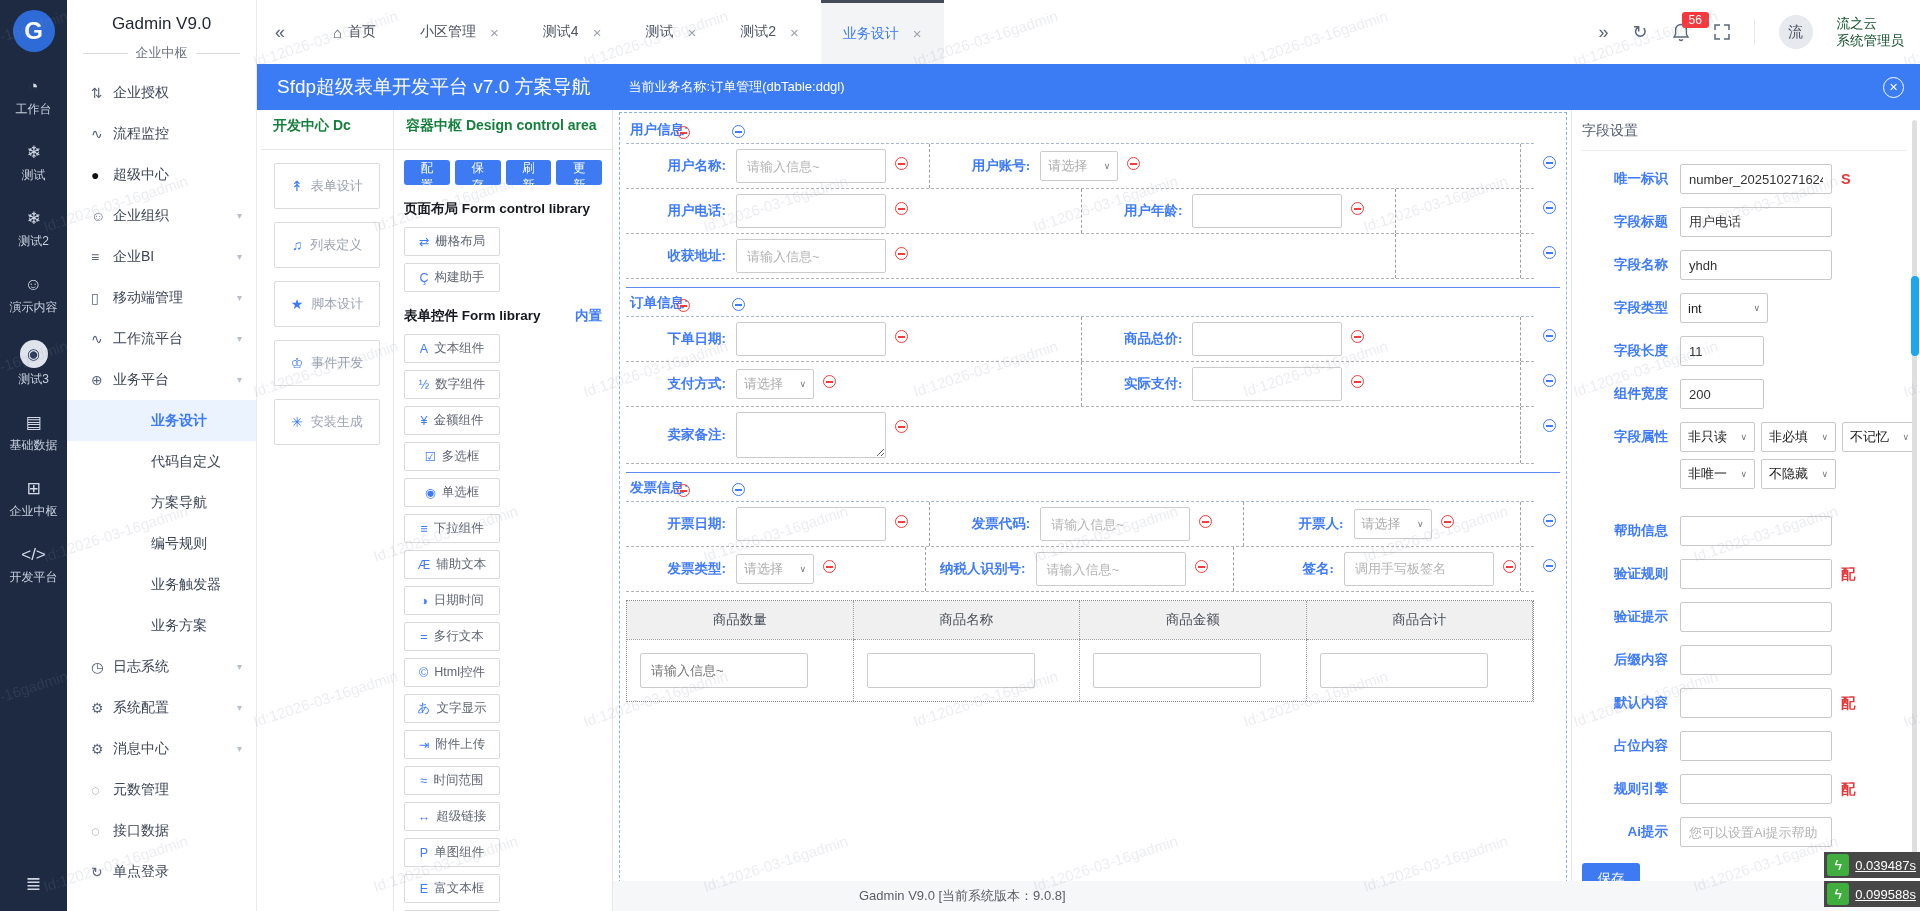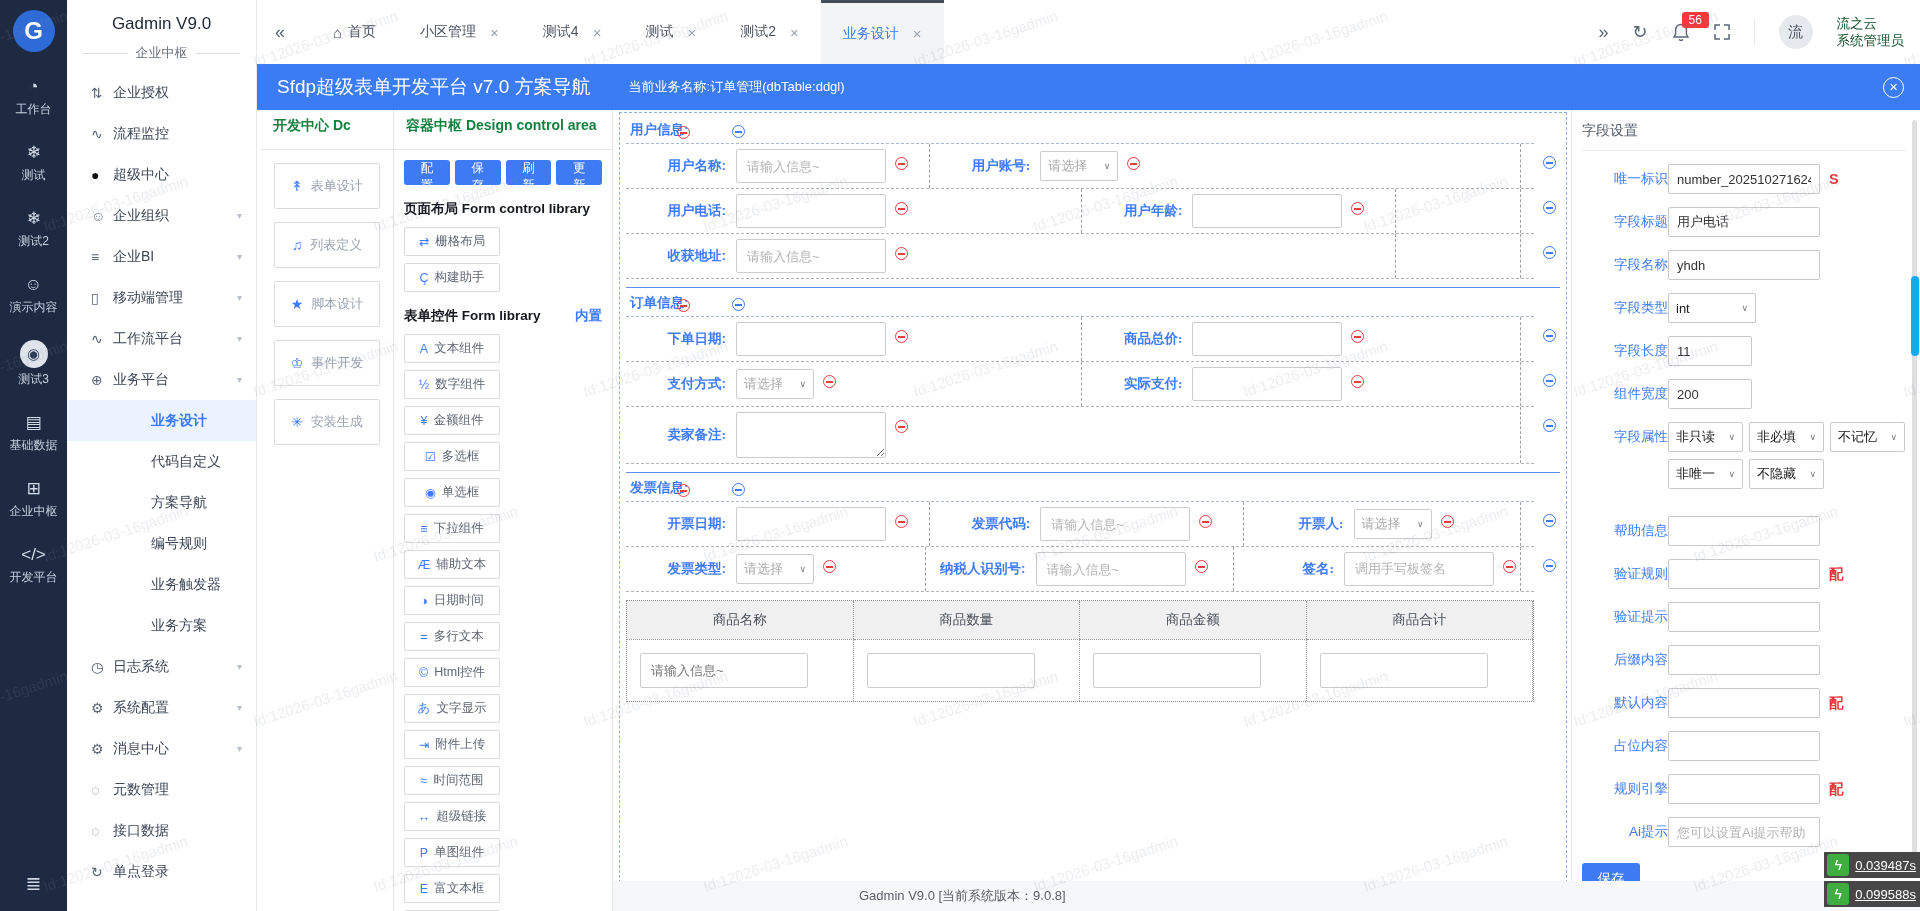--- a/index.html
+++ b/index.html
@@ -108,21 +108,21 @@
   .dt-body { display:flex; }
   .dt-c { flex:1; border-right:1px dotted #9a9a9a; border-top:1px dotted #9a9a9a; padding:13px 0 13px 13px; }
   .dt-c input { width:168px; height:35px; border:1px solid #ccc; border-radius:2px; padding:0 10px; font-size:13px; font-family:inherit; }
 
   
   .fieldpanel { width:349px; height:calc(100% - 30px); border-left:1px solid #e8e8e8; padding:12px 14px 0 10px; position:relative; overflow:hidden; }
   .fp-title { font-size:14px; color:#515a6e; padding-bottom:10px; border-bottom:1px solid #ececec; }
   .fp-row { display:flex; align-items:center; margin-top:13px; }
   .fp-row.tight { margin-top:7px; }
   .fp-row.gap { margin-top:27px; }
-  .fp-label { width:86px; text-align:right; color:#3e7bfa; font-weight:normal; font-size:13.5px; flex:none; white-space:nowrap; }
+  .fp-label { width:86px; text-align:right; color:#3e7bfa; font-weight:bold; font-size:13.5px; margin-right:12px; flex:none; white-space:nowrap; }
   .fp-input { height:30px; border:1px solid #c9c9c9; border-radius:2px; padding:0 8px; font-size:13px; color:#333; font-family:inherit; }
   .w-lg{width:152px} .w-md{width:84px}
   .fp-select { height:30px; border:1px solid #c9c9c9; border-radius:2px; display:flex; align-items:center; justify-content:space-between;
                padding:0 7px; font-size:13px; color:#222; cursor:pointer; background:#fff; }
   .fp-select.one { width:88px; }
   .fp-multi { display:flex; gap:6px; }
   .fp-multi .fp-select { width:75px; }
   .fp-extra { color:#e4393c; font-weight:bold; font-size:14.5px; margin-left:9px; cursor:pointer; }
   .fp-save { margin-top:16px; width:58px; height:31px; background:#3e7bf2; color:#fff; border:none; border-radius:3px; font-size:13.5px; cursor:pointer; font-family:inherit; }
   .fp-scroll { position:absolute; right:3px; top:10px; bottom:10px; width:5px; background:#dfdfdf; border-radius:3px; }
@@ -670,22 +670,22 @@
                   <span class="minus blue row-del"></span>
                 </div>
             </div>
           </section>
         </div>
 
       <div class="cv-detail">
         <div class="dt">
           <div class="dt-head">
 
-          <div class="dt-h">商品名称</div>
-              <div class="dt-h">商品数量</div>
+          <div class="dt-h">商品数量</div>
+              <div class="dt-h">商品名称</div>
               <div class="dt-h">商品金额</div>
               <div class="dt-h">商品合计</div>
             </div>
           <div class="dt-body">
 
           <div class="dt-c">
                 <input placeholder="请输入信息~" style="">
               </div>
               <div class="dt-c">
                 <input placeholder="" style="">

